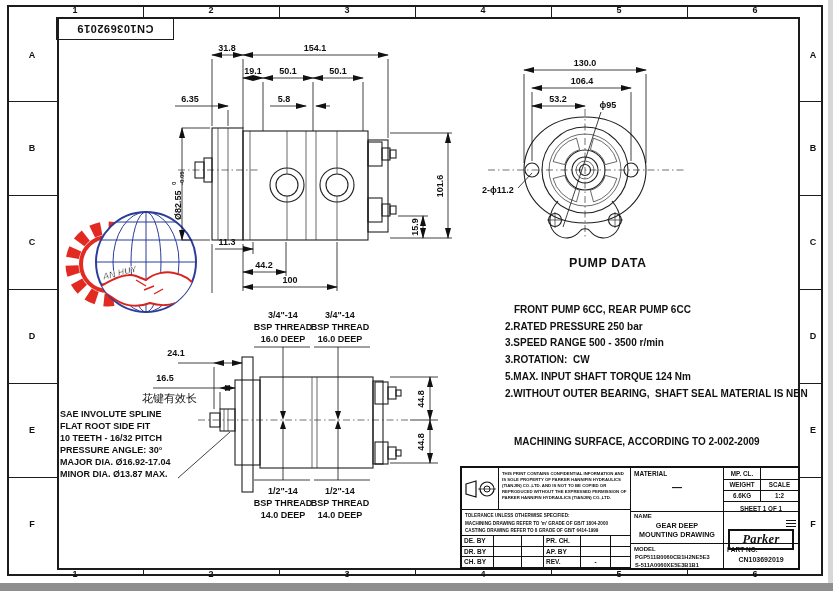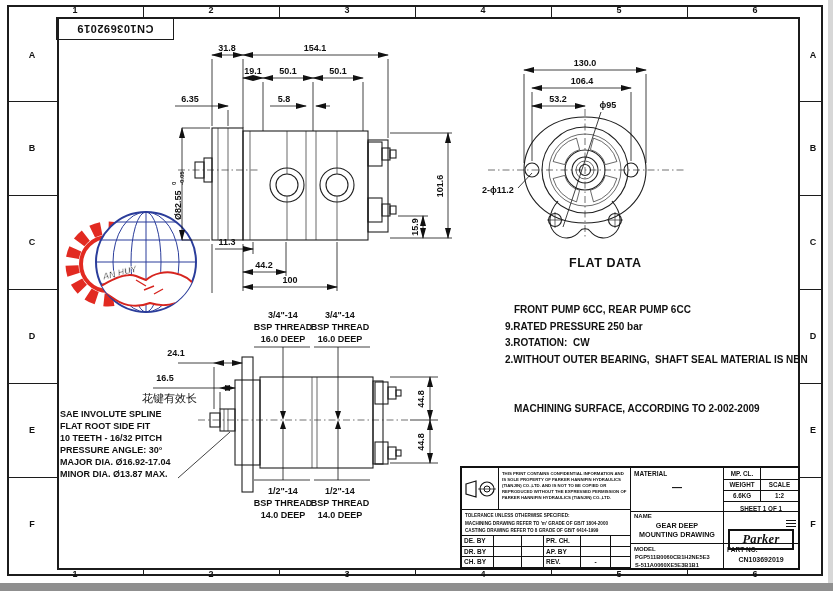--- a/index.html
+++ b/index.html
@@ -372,24 +372,26 @@
       <text x="2" y="124">FLAT ROOT SIDE FIT</text>
       <text x="2" y="136">10 TEETH - 16/32 PITCH</text>
       <text x="2" y="148">PRESSURE ANGLE:  30°</text>
       <text x="2" y="160">MAJOR DIA. Ø16.92-17.04</text>
       <text x="2" y="172">MINOR DIA. Ø13.87 MAX.</text>
       <line class="dim" x1="120" y1="173" x2="172" y2="127"></line>
     </g>
   </svg>
 
   <div class="abs" id="pump-data">
-    <div class="pd-title">FLAT DATA</div>
+    <div class="pd-title">PUMP DATA</div>
     <div class="pd-line ind">FRONT PUMP 6CC, REAR PUMP 6CC</div>
-    <div class="pd-line">9.RATED PRESSURE 250 bar</div>
+    <div class="pd-line">2.RATED PRESSURE 250 bar</div>
+    <div class="pd-line">3.SPEED RANGE 500 - 3500 r/min</div>
     <div class="pd-line">3.ROTATION:  CW</div>
+    <div class="pd-line">5.MAX. INPUT SHAFT TORQUE 124 Nm</div>
     <div class="pd-line">2.WITHOUT OUTER BEARING,  SHAFT SEAL MATERIAL IS NBN</div>
     <div class="pd-line ind">MACHINING SURFACE, ACCORDING TO 2-002-2009</div>
   </div>
 
   <div class="abs" id="title-block">
     <div id="tb-left">
       <div id="tb-conf-row" class="tb-b">
         <div id="tb-proj">
           <svg width="32" height="26" viewBox="0 0 32 26">
             <path d="M2,8 L12,5 L12,21 L2,18 Z" fill="none" stroke="#111" stroke-width="1.2"></path>

